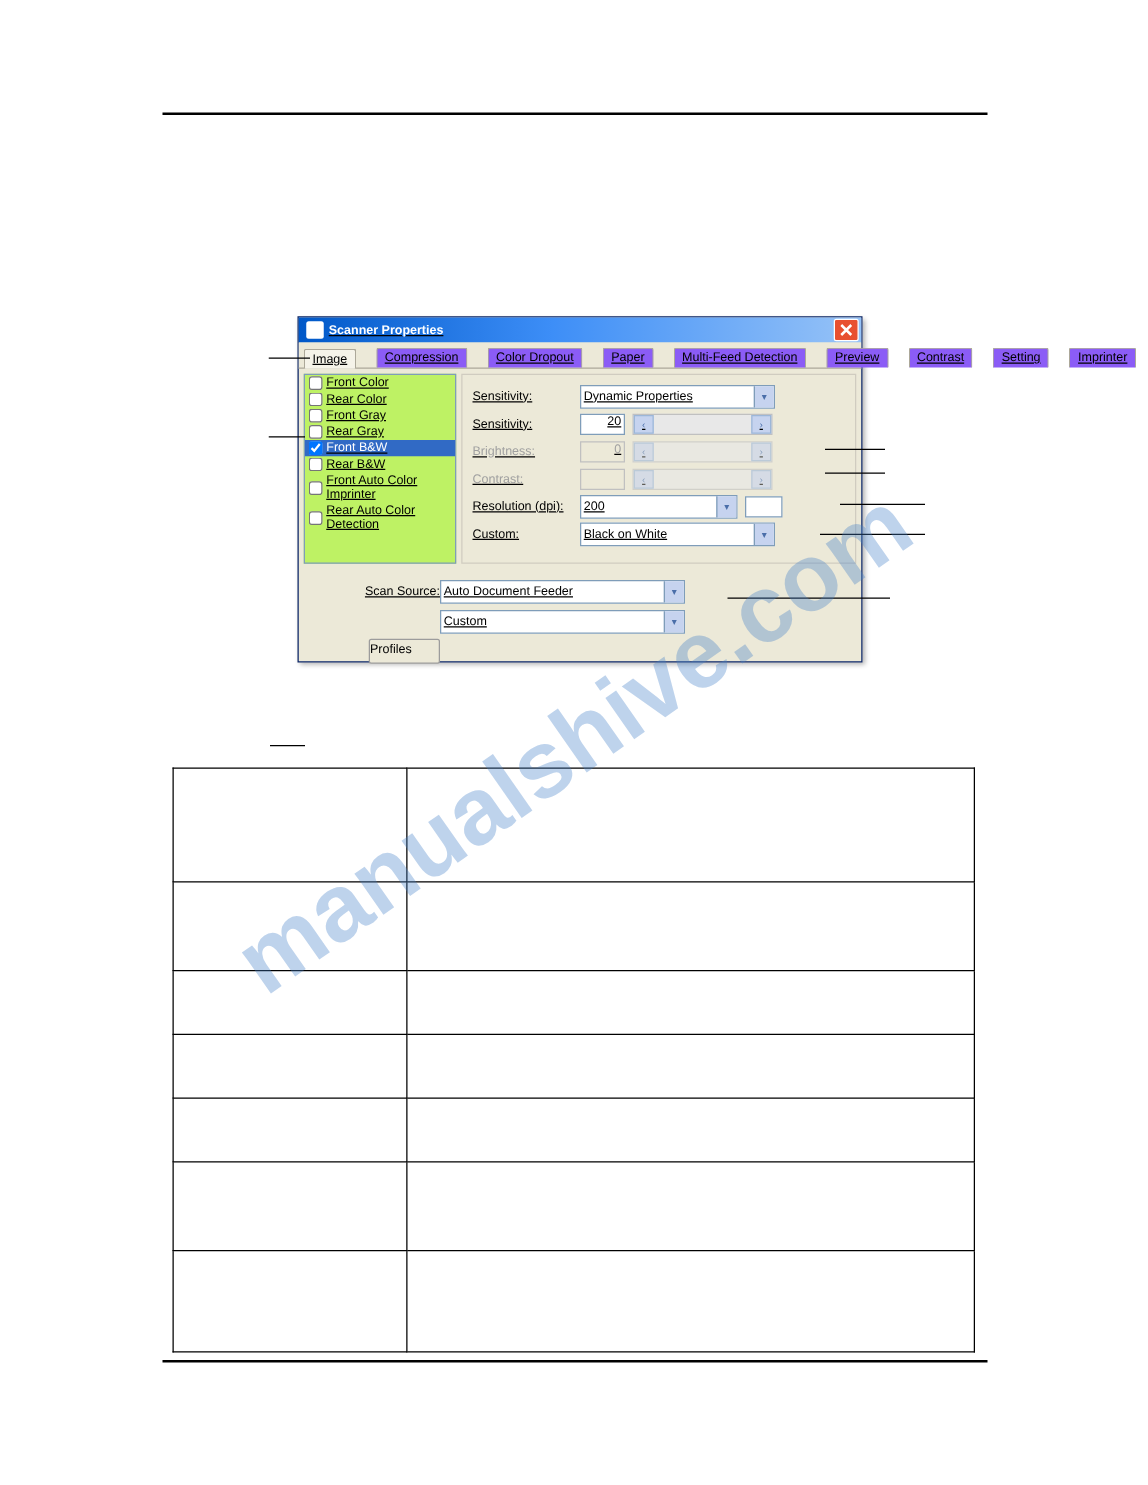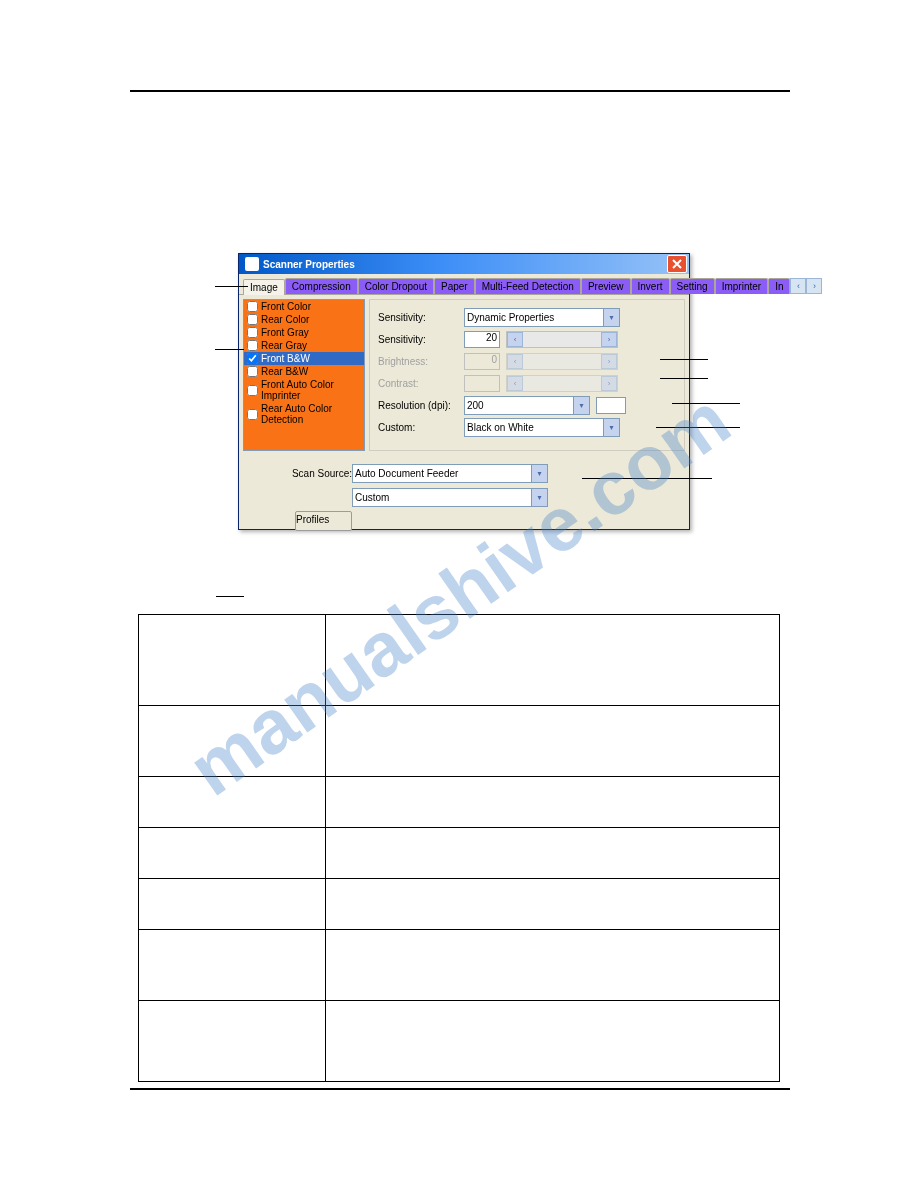--- a/index.html
+++ b/index.html
@@ -2,34 +2,34 @@
 <html><head>
 <meta charset="utf-8">
 <style>
 body { margin: 0; padding: 0; background: #fff; font-family: Tahoma, Arial, sans-serif; font-size: 11px; color: #000; width: 918px; }
 .page { width: 918px; height: 1188px; position: relative; }
 .hr-top { position: absolute; left: 130px; top: 90px; width: 660px; border-top: 2px solid #000; }
 .hr-bottom { position: absolute; left: 130px; top: 1088px; width: 660px; border-top: 2px solid #000; }
 .watermark { position: absolute; left: 50%; top: 50%; transform: translate(-50%, -50%) rotate(-35deg); font-size: 76px; font-weight: bold; color: rgba(70,130,200,0.35); pointer-events: none; white-space: nowrap; z-index: 500; }
 
 
-.dialog { position: absolute; left: 238px; top: 253px; width: 450px; background: #ece9d8; border: 1px solid #0a246a; box-shadow: 2px 2px 4px rgba(0,0,0,0.3); z-index: 1; font-size: 10px; }
+.dialog { position: absolute; left: 238px; top: 253px; width: 450px; background: #ece9d8; border: 1px solid #0a246a; box-shadow: 2px 2px 4px rgba(0,0,0,0.3); z-index: 1; font-size: 10px; text-decoration: underline; }
 .titlebar { height: 20px; background: linear-gradient(90deg, #0058c8 0%, #3d8ef7 45%, #97c3f7 100%); display: flex; align-items: center; padding: 0 2px; color: #fff; font-weight: bold; }
 .titlebar-icon { width: 14px; height: 14px; margin: 0 4px; display: inline-block; background: #fff; border-radius: 2px; }
 .titlebar-text { flex: 1; font-size: 10px; }
 .close-btn { width: 18px; height: 16px; background: #e85030; border: 1px solid #fff; color: #fff; display: flex; align-items: center; justify-content: center; font-size: 11px; font-weight: bold; cursor: pointer; border-radius: 2px; }
 
-.tabstrip { display: flex; align-items: flex-start; background: #ece9d8; padding: 4px 4px 0 4px; gap: 0; border-bottom: 1px solid #aca899; }
+.tabstrip { display: flex; align-items: flex-start; background: #ece9d8; padding: 4px 4px 0 4px; gap: 16px; border-bottom: 1px solid #aca899; }
 .tab { padding: 2px 6px; border: 1px solid #aca899; border-bottom: none; background: #8b5cf6; font-size: 10px; cursor: pointer; border-radius: 2px 2px 0 0; white-space: nowrap; }
 .tab.active { background: #f5f3e9; position: relative; top: 1px; }
 .tab-nav { display: flex; margin-left: auto; gap: 0; }
 .tab-arrow { width: 14px; height: 14px; border: 1px solid #9cb6d8; background: #d7e4f2; display: flex; align-items: center; justify-content: center; font-size: 9px; color: #316ac5; cursor: pointer; }
 
 .panel-row { display: flex; padding: 4px; gap: 4px; }
-.listbox { width: 120px; height: 150px; background: #f97316; border: 1px solid #7f9db9; overflow: hidden; }
+.listbox { width: 120px; height: 150px; background: #bef264; border: 1px solid #7f9db9; overflow: hidden; }
 .list-item { display: flex; align-items: center; padding: 1px 3px; font-size: 10px; gap: 3px; }
 .list-item.selected { background: #316ac5; color: #fff; }
 .list-item input[type=checkbox] { width: 11px; height: 11px; margin: 0; }
 
 .settings { flex: 1; border: 1px solid #d0ccc0; padding: 6px 8px; background: #ece9d8; }
 .form-row { display: flex; align-items: center; height: 22px; font-size: 10px; gap: 6px; }
 .form-label { width: 80px; color: #000; }
 .form-label.disabled { color: #a0a0a0; }
 .combo { flex: 1; max-width: 150px; height: 17px; background: #fff; border: 1px solid #7f9db9; display: flex; align-items: center; padding: 0 2px; font-size: 10px; position: relative; }
 .combo-arrow { position: absolute; right: 0; top: 0; width: 15px; height: 100%; background: #c6d3ef; border-left: 1px solid #7f9db9; display: flex; align-items: center; justify-content: center; font-size: 8px; color: #4a6ea9; }
@@ -78,21 +78,21 @@
       </div>
     </div>
 
     <div class="tabstrip">
       <div class="tab active">Image</div>
       <div class="tab">Compression</div>
       <div class="tab">Color Dropout</div>
       <div class="tab">Paper</div>
       <div class="tab">Multi-Feed Detection</div>
       <div class="tab">Preview</div>
-      <div class="tab">Invert</div>
+      <div class="tab">Contrast</div>
       <div class="tab">Setting</div>
       <div class="tab">Imprinter</div>
       <div class="tab">In</div>
       <div class="tab-nav">
         <div class="tab-arrow">‹</div>
         <div class="tab-arrow">›</div>
       </div>
     </div>
 
     <div class="panel-row">

